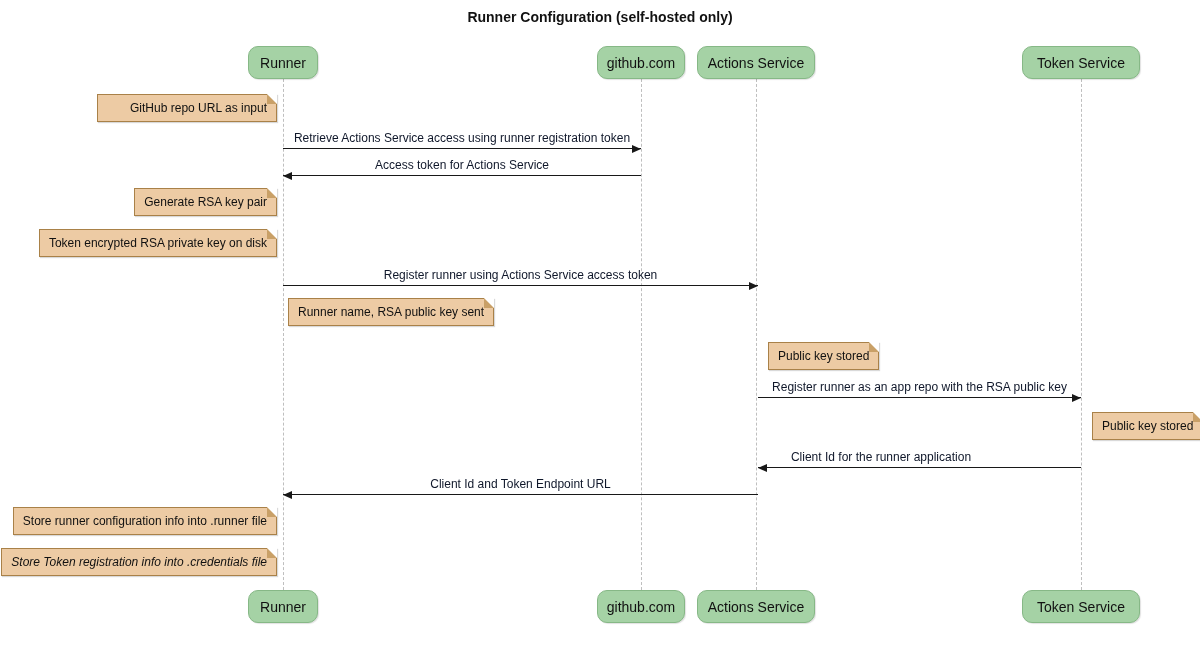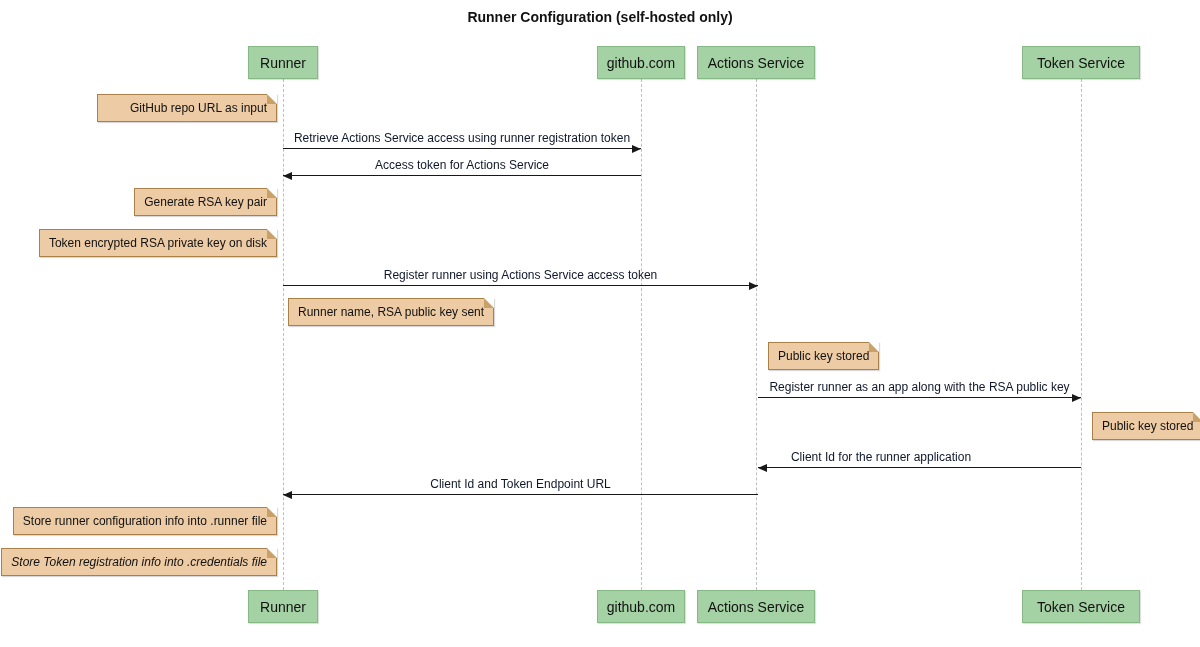--- a/index.html
+++ b/index.html
@@ -1,20 +1,20 @@
 <!DOCTYPE html>
 <html style="--p-fill: #A5D2A5; --p-border: #86B886; --note-fill: #EDCBA4; --note-border: #A98148; --note-fold: #C9A067; --lifeline: #BFBFBF; --arrow: #181818;"><head>
 <meta charset="utf-8">
 <style>
   html,body{margin:0;padding:0;background:#ffffff;}
   .canvas{position:relative;width:1200px;height:647px;background:#ffffff;
           font-family:"Liberation Sans",sans-serif;overflow:hidden;color:#111;}
   .title{position:absolute;top:9px;left:0;width:1200px;text-align:center;
          font-size:14px;font-weight:bold;color:#111;}
-  .pbox{position:absolute;height:33px;border-radius:0;box-sizing:border-box;
+  .pbox{position:absolute;height:33px;border-radius:10px;box-sizing:border-box;
         display:flex;align-items:center;justify-content:center;font-size:14px;
         background:var(--p-fill);border:1px solid var(--p-border);
         box-shadow:1px 1px 1px rgba(0,0,0,0.12);}
   .lifeline{position:absolute;width:0;border-left:1px dashed var(--lifeline);}
   .mline{position:absolute;height:0;border-top:1px solid var(--arrow);}
   .mlabel{position:absolute;font-size:12px;white-space:nowrap;transform:translateX(-50%);color:#0f172a;}
   .arr{position:absolute;width:0;height:0;}
   .arr.r{border-left:9px solid var(--arrow);border-top:4px solid transparent;border-bottom:4px solid transparent;}
   .arr.l{border-right:9px solid var(--arrow);border-top:4px solid transparent;border-bottom:4px solid transparent;}
   .note{position:absolute;background:var(--note-fill);border:1px solid var(--note-border);
@@ -45,21 +45,21 @@
     <div class="arr r" style="left: 632px; top: 145px;"></div>
     <div class="mlabel" style="left: 462px; top: 131px;">Retrieve Actions Service access using runner registration token</div>
     <div class="mline" style="left: 283px; top: 175px; width: 358px;"></div>
     <div class="arr l" style="left: 283px; top: 172px;"></div>
     <div class="mlabel" style="left: 462px; top: 158px;">Access token for Actions Service</div>
     <div class="mline" style="left: 283px; top: 285px; width: 475px;"></div>
     <div class="arr r" style="left: 749px; top: 282px;"></div>
     <div class="mlabel" style="left: 520.5px; top: 268px;">Register runner using Actions Service access token</div>
     <div class="mline" style="left: 758px; top: 397px; width: 323px;"></div>
     <div class="arr r" style="left: 1072px; top: 394px;"></div>
-    <div class="mlabel" style="left: 919.5px; top: 380px;">Register runner as an app along with the RSA public key</div>
+    <div class="mlabel" style="left: 919.5px; top: 380px;">Register runner as an app repo with the RSA public key</div>
     <div class="mline" style="left: 758px; top: 467px; width: 323px;"></div>
     <div class="arr l" style="left: 758px; top: 464px;"></div>
     <div class="mlabel" style="left: 881px; top: 450px;">Client Id for the runner application</div>
     <div class="mline" style="left: 283px; top: 494px; width: 475px;"></div>
     <div class="arr l" style="left: 283px; top: 491px;"></div>
     <div class="mlabel" style="left: 520.5px; top: 477px;">Client Id and Token Endpoint URL</div>
     <div class="note" style="top: 94px; right: 923px; padding-left: 32px;">GitHub repo URL as input</div>
     <div class="note" style="top: 188px; right: 923px;">Generate RSA key pair</div>
     <div class="note" style="top: 229px; right: 923px;">Token encrypted RSA private key on disk</div>
     <div class="note" style="top: 298px; left: 288px;">Runner name, RSA public key sent</div>

